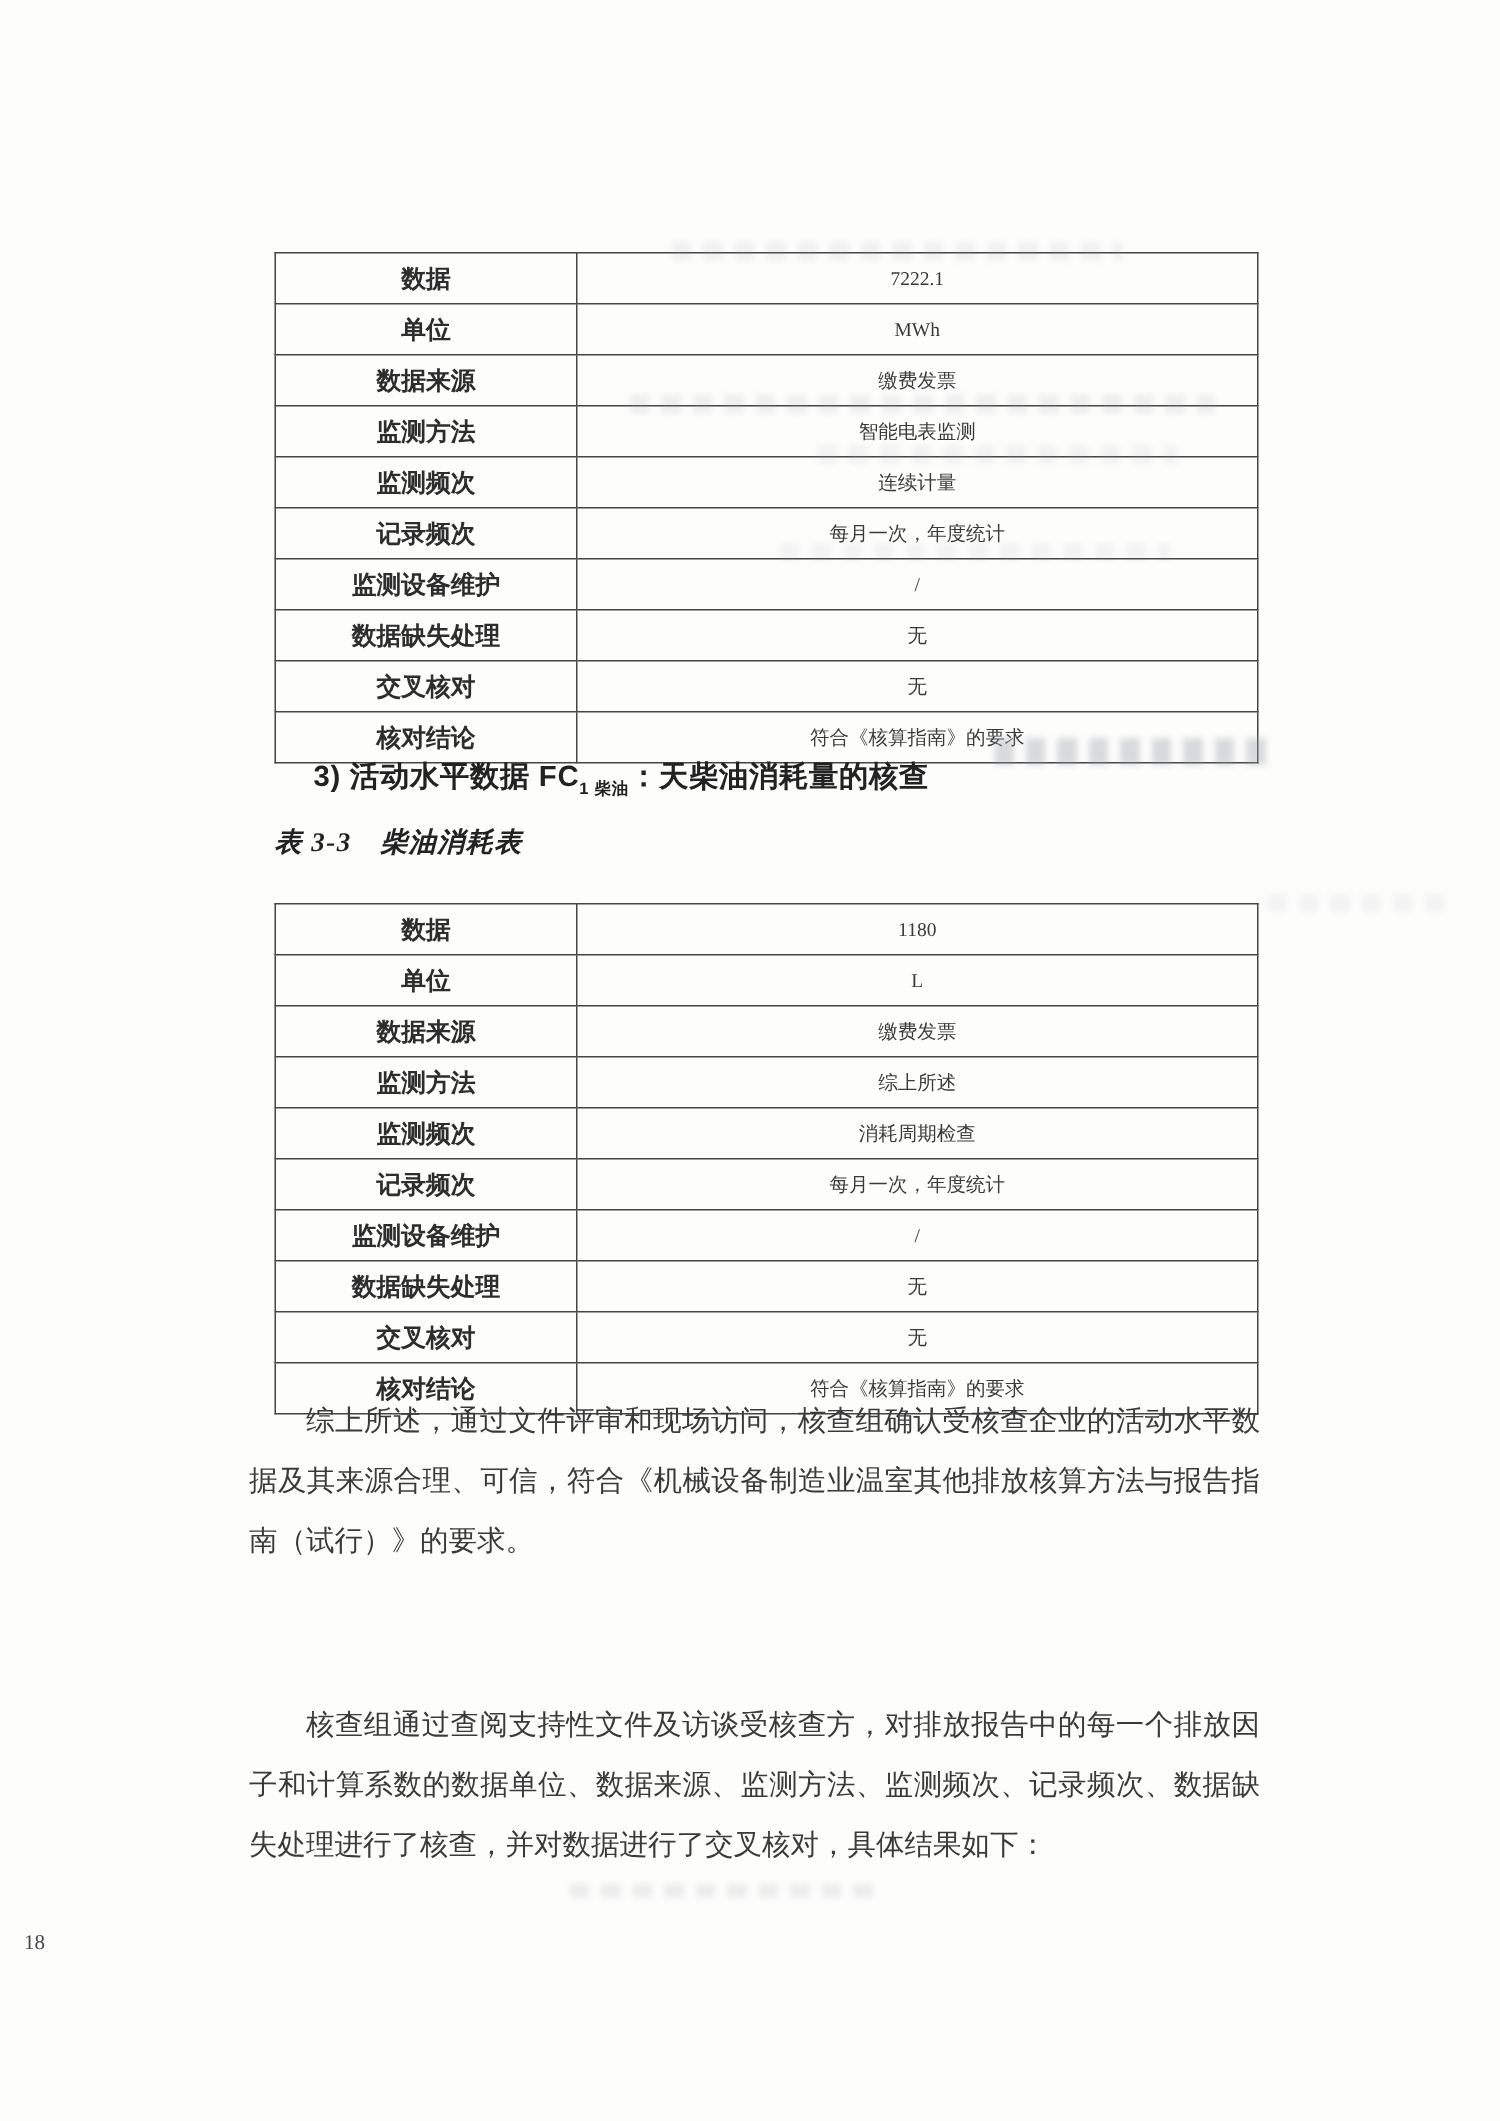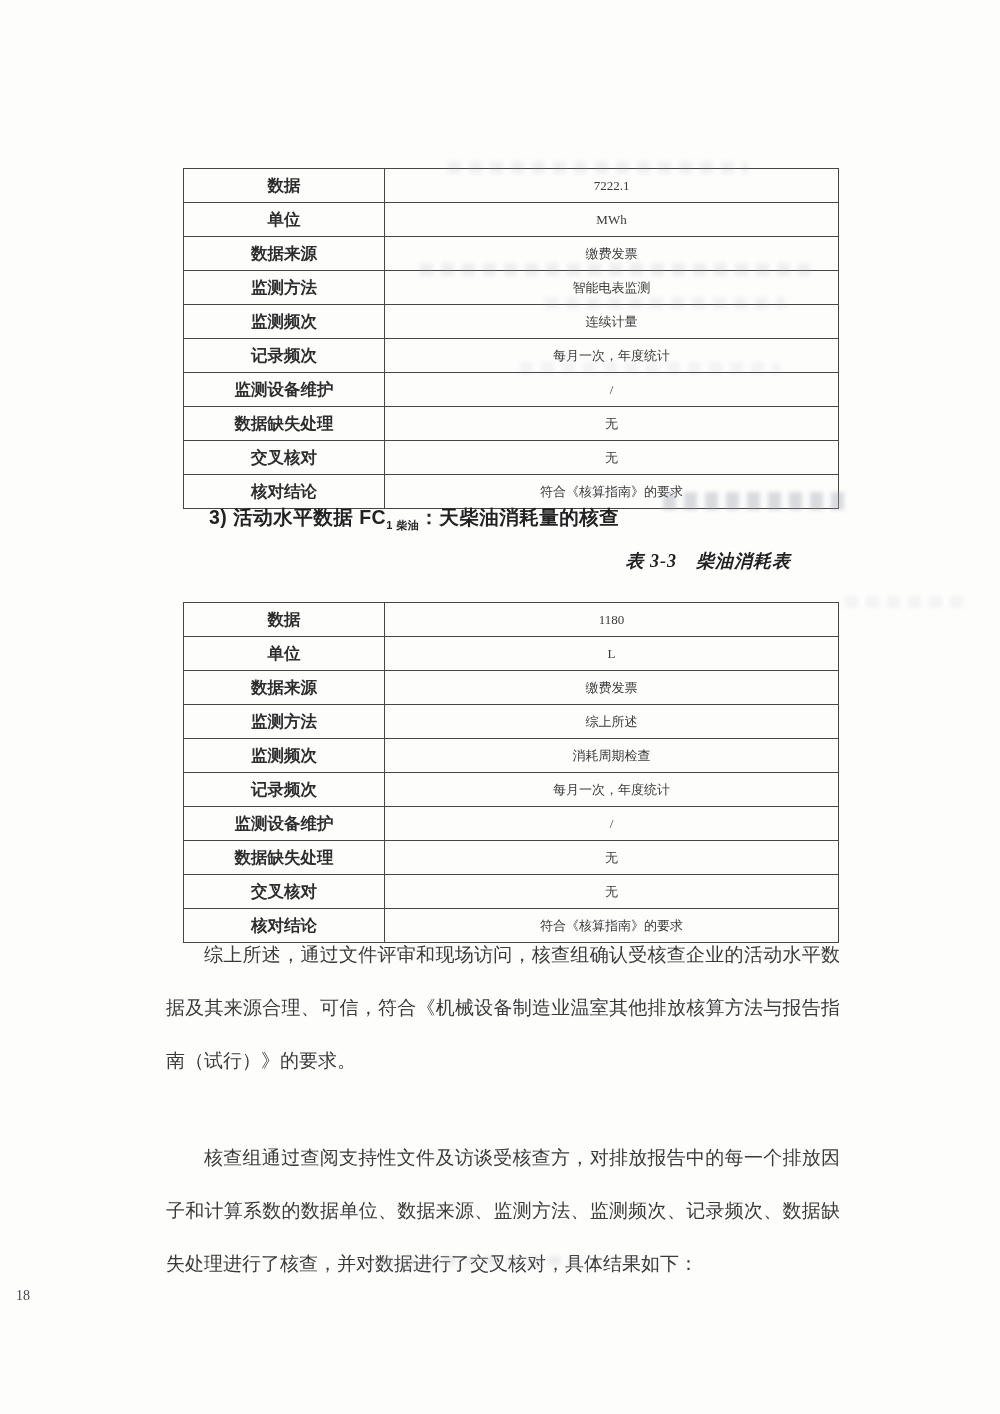--- a/index.html
+++ b/index.html
@@ -68,21 +68,21 @@
   .item-heading sub {
     font-size: 11px;
     font-weight: 700;
     margin-top: 42px;
   }
   .table-caption {
     position: absolute;
     left: 183px;
     top: 549px;
     width: 608px;
-    text-align: right;
+    text-align: left;
     font-family: "Liberation Serif", "DejaVu Serif", serif;
     font-style: italic;
     font-weight: 700;
     font-size: 18px;
     letter-spacing: 1px;
     color: #222;
   }
   .section-heading {
     position: absolute;
     left: 166px;
@@ -95,21 +95,21 @@
     white-space: nowrap;
   }
 
   
   .body-para {
     position: absolute;
     left: 166px;
     width: 674px;
     font-family: "Liberation Serif", "DejaVu Serif", serif;
     font-size: 19px;
-    line-height: 53px;
+    line-height: 40px;
     color: #3a3a3a;
     text-align: justify;
     text-indent: 38px;
     margin: 0;
   }
   #para-summary { top: 928px; }
   #para-section33 { top: 1131px; }
 
   
   .page-number {

